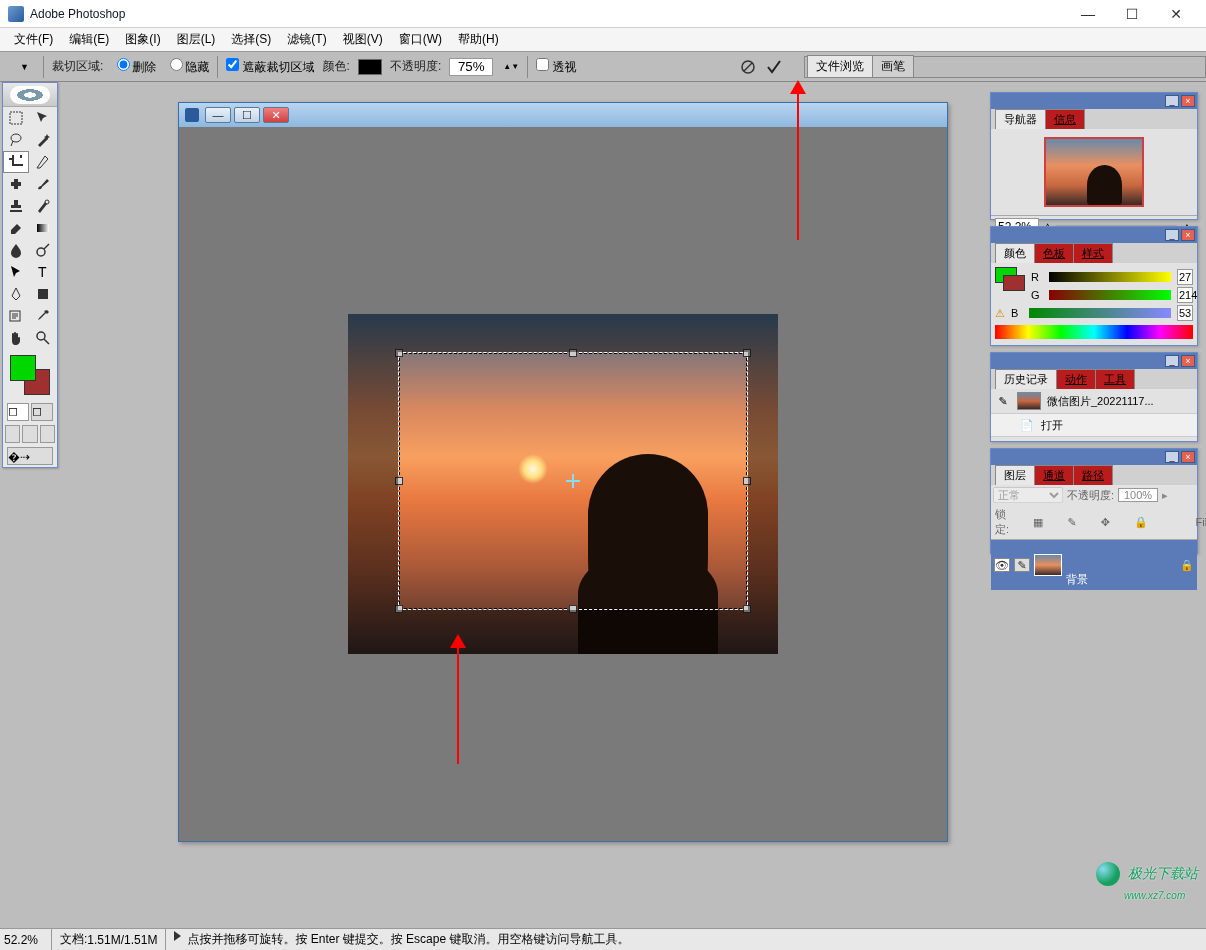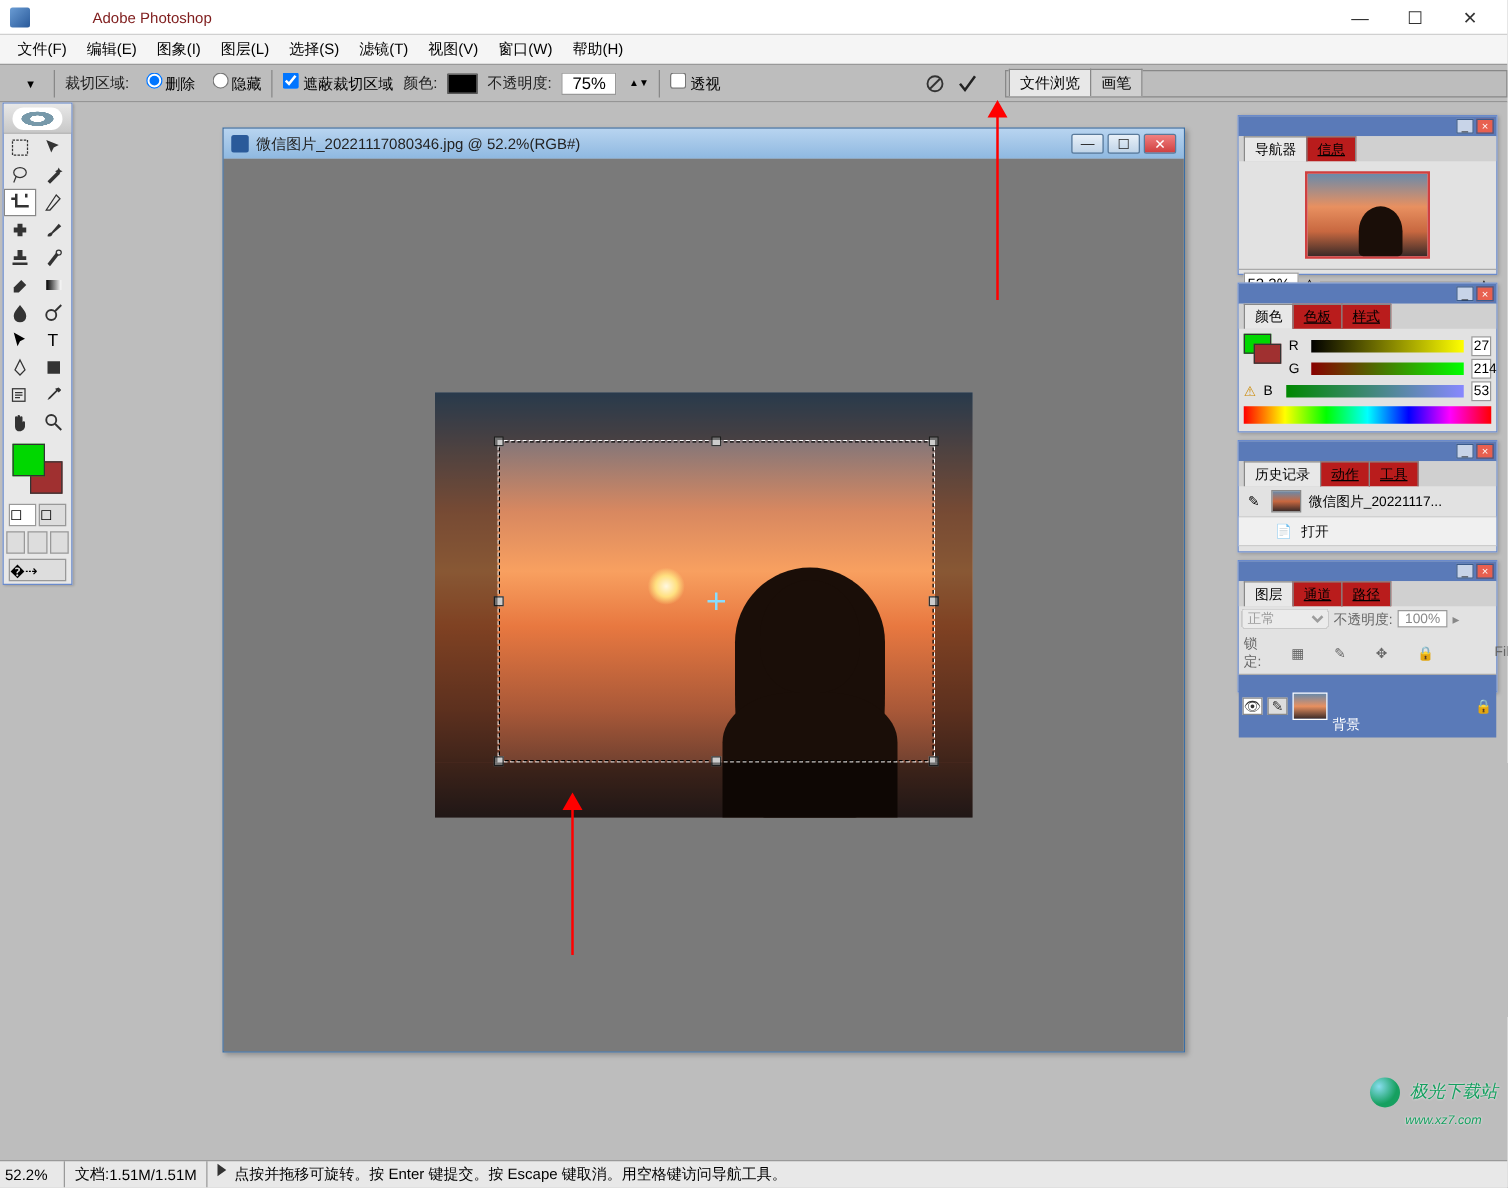--- a/index.html
+++ b/index.html
@@ -1,21 +1,21 @@
 <!DOCTYPE html>
 <html><head>
 <meta charset="utf-8">
 <style>
 * { margin: 0; padding: 0; box-sizing: border-box; font-family: "Microsoft YaHei", SimSun, Arial, sans-serif; }
 body { background: #fff; width: 1206px; height: 950px; position: relative; overflow: hidden; font-size: 12px; }
 
 
 .titlebar { height: 28px; background: #fff; border-bottom: 1px solid #d0d0d0; display: flex; align-items: center; padding: 0 8px; }
 .titlebar .ps-icon { width: 16px; height: 16px; background: linear-gradient(135deg,#6a9cd4,#2a5a9a); border-radius: 2px; margin-right: 6px; position:relative; }
-.titlebar .title { flex: 1; color: #7f1d1d; margin-left: 44px; }
+.titlebar .title { flex: 1; color: #0f172a; }
 .titlebar .win-controls { display: flex; gap: 0; }
 .titlebar .win-btn { width: 44px; height: 22px; display: flex; align-items: center; justify-content: center; color: #333; font-size: 14px; }
 
 
 .menubar { height: 24px; display: flex; align-items: center; padding: 0 6px; border-bottom: 1px solid #999; background:#f5f5f5; }
 .menubar .menu { padding: 2px 8px; cursor: default; }
 
 
 .optionsbar { height: 30px; background: #bdbdbd; border-bottom: 1px solid #888; display: flex; align-items: center; padding: 0 10px; gap: 8px; font-size: 12px; position:relative; }
 .optionsbar .crop-sel { display:flex; align-items:center; gap:4px; padding:2px 6px; }
@@ -351,21 +351,20 @@
       <div class="mbtn"></div>
     </div>
     <div class="mode-row">
       <div class="mbtn" style="width:46px;">�⇢</div>
     </div>
   </div>
 
   <div class="docwin">
     <div class="docwin-title">
       <div class="dicon"></div>
-      <div class="dtitle">微信图片_20221117080346.jpg @ 52.2%(RGB#)</div>
       <div class="dbtns">
         <div class="dbtn">—</div>
         <div class="dbtn">☐</div>
         <div class="dbtn close">✕</div>
       </div>
     </div>
     <div class="canvas-area">
       <div class="image-canvas">
         <div class="sun"></div>
         <div class="silhouette">

